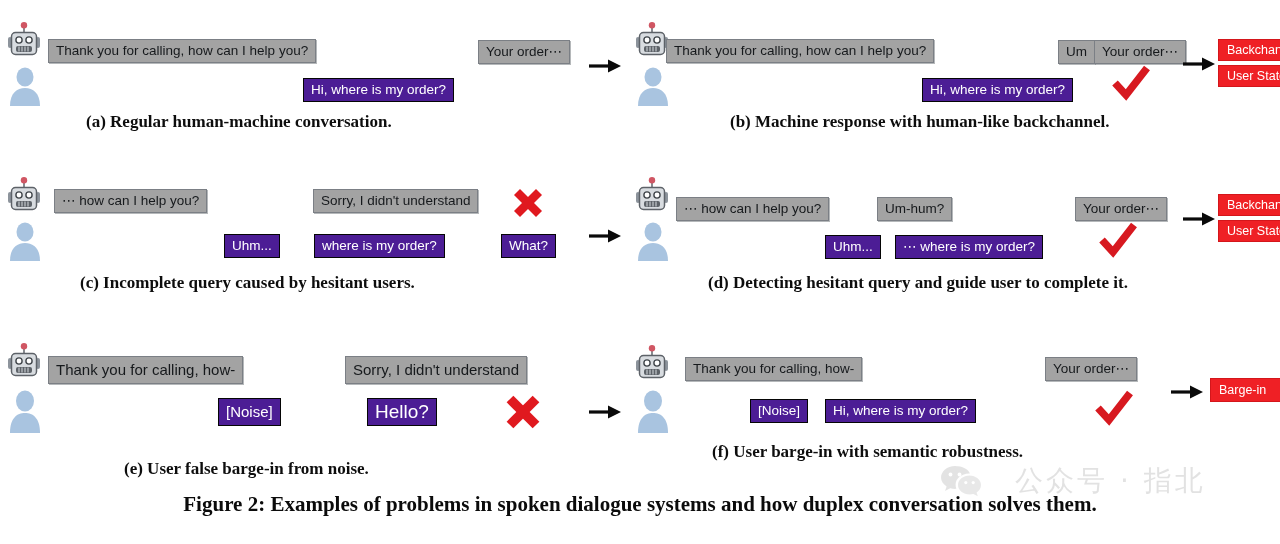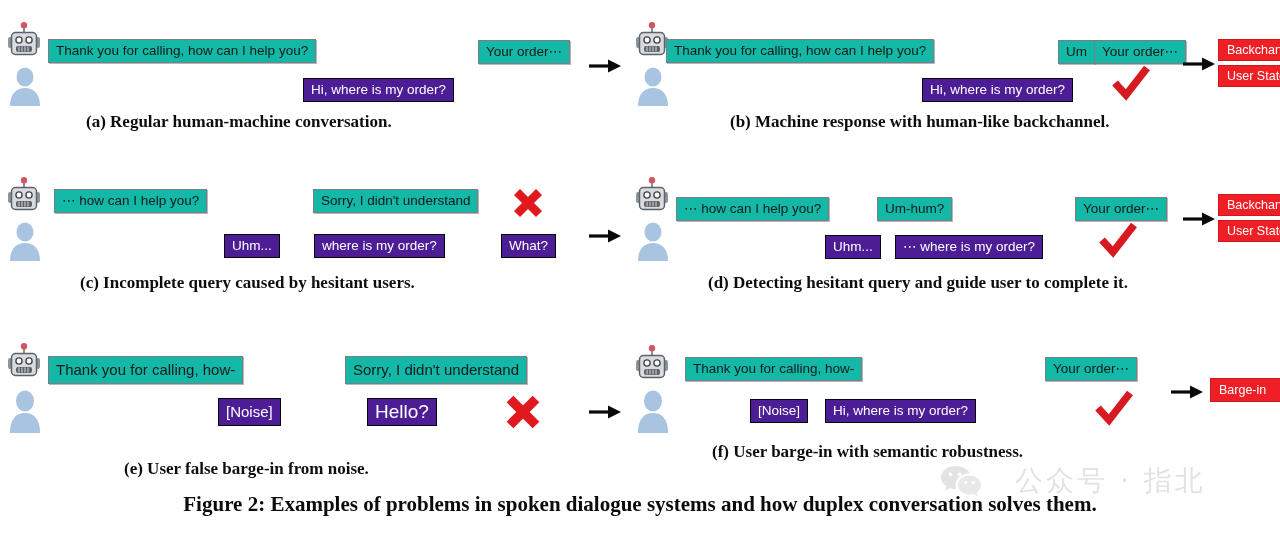--- a/index.html
+++ b/index.html
@@ -30,21 +30,21 @@
   .bubble{
     position:absolute;
     box-sizing:border-box;
     height:24px;
     line-height:22px;
     font-size:13.5px;
     white-space:nowrap;
     padding:0 7px;
   }
   .machine{
-    background:#14b8a6;
+    background:#a3a3a3;
     color:#16191c;
     border:1px solid #7b7f85;
     box-shadow:1px 1px 0 rgba(120,125,130,.55);
   }
   .user{
     background:#4c1d95;
     color:#ffffff;
     border:1px solid #050505;
   }
 

